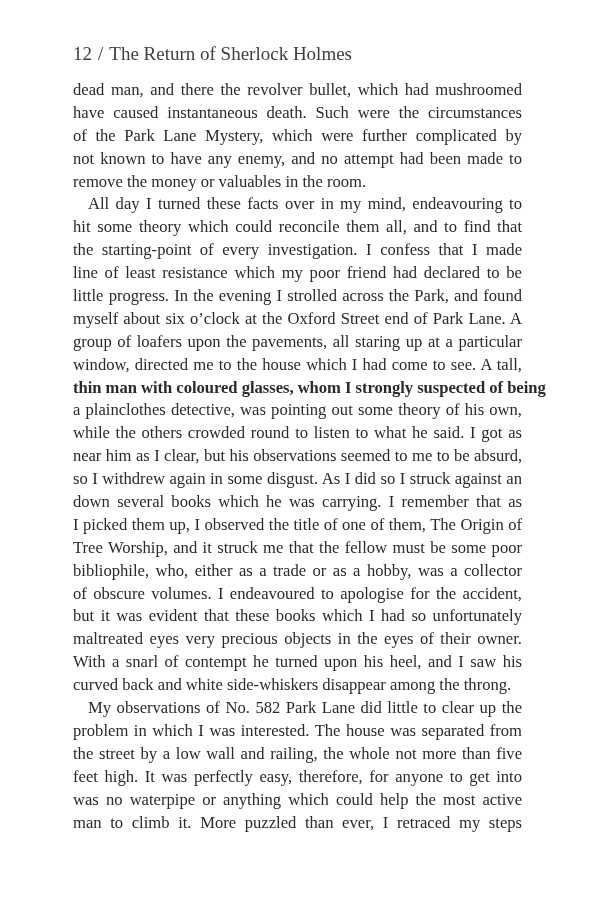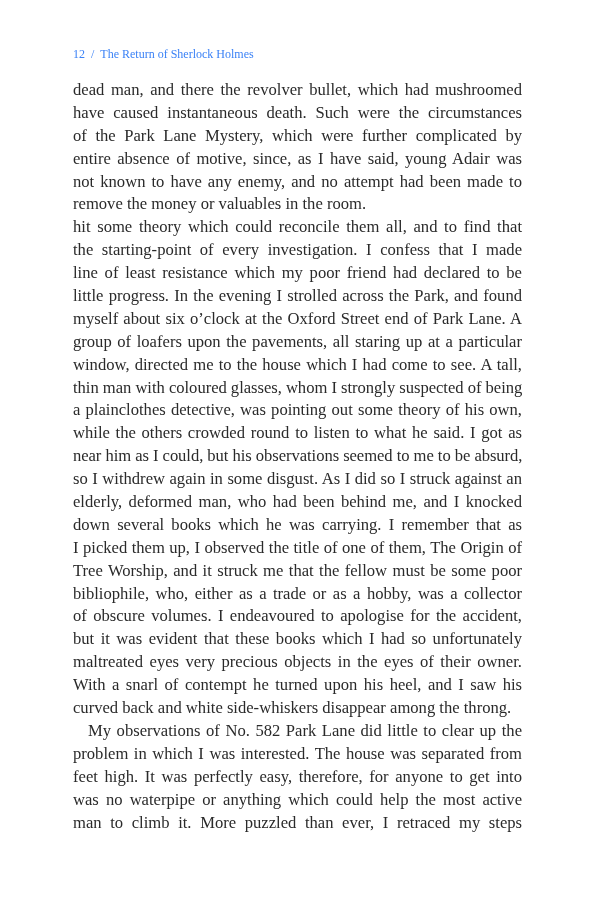--- a/index.html
+++ b/index.html
@@ -15,25 +15,25 @@
       color: #2a2a2a;
       font-family: "Liberation Serif", "DejaVu Serif", serif;
     }
     .page {
       position: absolute;
       left: 73px;
       top: 44px;
       width: 449px;
     }
     .running-head {
-      font-size: 12px;
+      font-size: 19px;
       line-height: 20px;
       height: 20px;
       margin: 0 0 15px 0;
-      color: #3b82f6;
+      color: #404040;
       white-space: nowrap;
     }
     .running-head .sep {
       margin: 0 6px;
     }
     .body-text {
       font-size: 16.6px;
       line-height: 22.9px;
     }
     .line {
@@ -60,52 +60,52 @@
   <div class="running-head">
     <span>12</span><span class="sep">/</span><span>The Return of Sherlock Holmes</span>
   </div>
 
   <div class="body-text">
 
     <div>
       <span class="line">dead man, and there the revolver bullet, which had mushroomed</span>
       <span class="line">have caused instantaneous death. Such were the circumstances</span>
       <span class="line">of the Park Lane Mystery, which were further complicated by</span>
-      <span class="line">entire absence of motive, since, as I have said, young Adair was</span>
       <span class="line">not known to have any enemy, and no attempt had been made to</span>
       <span class="line last">remove the money or valuables in the room.</span>
     </div>
 
     <div>
+      <span class="line indent">All day I turned these facts over in my mind, endeavouring to</span>
       <span class="line">hit some theory which could reconcile them all, and to find that</span>
       <span class="line">the starting-point of every investigation. I confess that I made</span>
       <span class="line">line of least resistance which my poor friend had declared to be</span>
       <span class="line">little progress. In the evening I strolled across the Park, and found</span>
       <span class="line">myself about six o’clock at the Oxford Street end of Park Lane. A</span>
       <span class="line">group of loafers upon the pavements, all staring up at a particular</span>
       <span class="line">window, directed me to the house which I had come to see. A tall,</span>
-      <span class="line" style="letter-spacing: -0.0290899px;">thin man with coloured glasses, whom I strongly suspected of being</span>
+      <span class="line" style="letter-spacing: -0.0290899px; font-weight: bold;">thin man with coloured glasses, whom I strongly suspected of being</span>
       <span class="line">a plainclothes detective, was pointing out some theory of his own,</span>
       <span class="line">while the others crowded round to listen to what he said. I got as</span>
-      <span class="line" style="letter-spacing: -0.0529801px;">near him as I could, but his observations seemed to me to be absurd,</span>
+      <span class="line" style="letter-spacing: -0.0529801px;">near him as I clear, but his observations seemed to me to be absurd,</span>
       <span class="line">so I withdrew again in some disgust. As I did so I struck against an</span>
-      <span class="line">elderly, deformed man, who had been behind me, and I knocked</span>
       <span class="line">down several books which he was carrying. I remember that as</span>
       <span class="line"><span>I picked them up, I observed the title of one of them, </span><span class="italic">The Origin of</span></span>
       <span class="line"><span class="italic">Tree Worship,</span><span> and it struck me that the fellow must be some poor</span></span>
       <span class="line">bibliophile, who, either as a trade or as a hobby, was a collector</span>
       <span class="line">of obscure volumes. I endeavoured to apologise for the accident,</span>
       <span class="line">but it was evident that these books which I had so unfortunately</span>
       <span class="line">maltreated eyes very precious objects in the eyes of their owner.</span>
       <span class="line">With a snarl of contempt he turned upon his heel, and I saw his</span>
       <span class="line last">curved back and white side-whiskers disappear among the throng.</span>
     </div>
 
     <div>
       <span class="line indent">My observations of No. 582 Park Lane did little to clear up the</span>
       <span class="line">problem in which I was interested. The house was separated from</span>
+      <span class="line">the street by a low wall and railing, the whole not more than five</span>
       <span class="line">feet high. It was perfectly easy, therefore, for anyone to get into</span>
       <span class="line">was no waterpipe or anything which could help the most active</span>
       <span class="line">man to climb it. More puzzled than ever, I retraced my steps</span>
 
     </div>
   </div>
 </div>
 
 </body></html>

